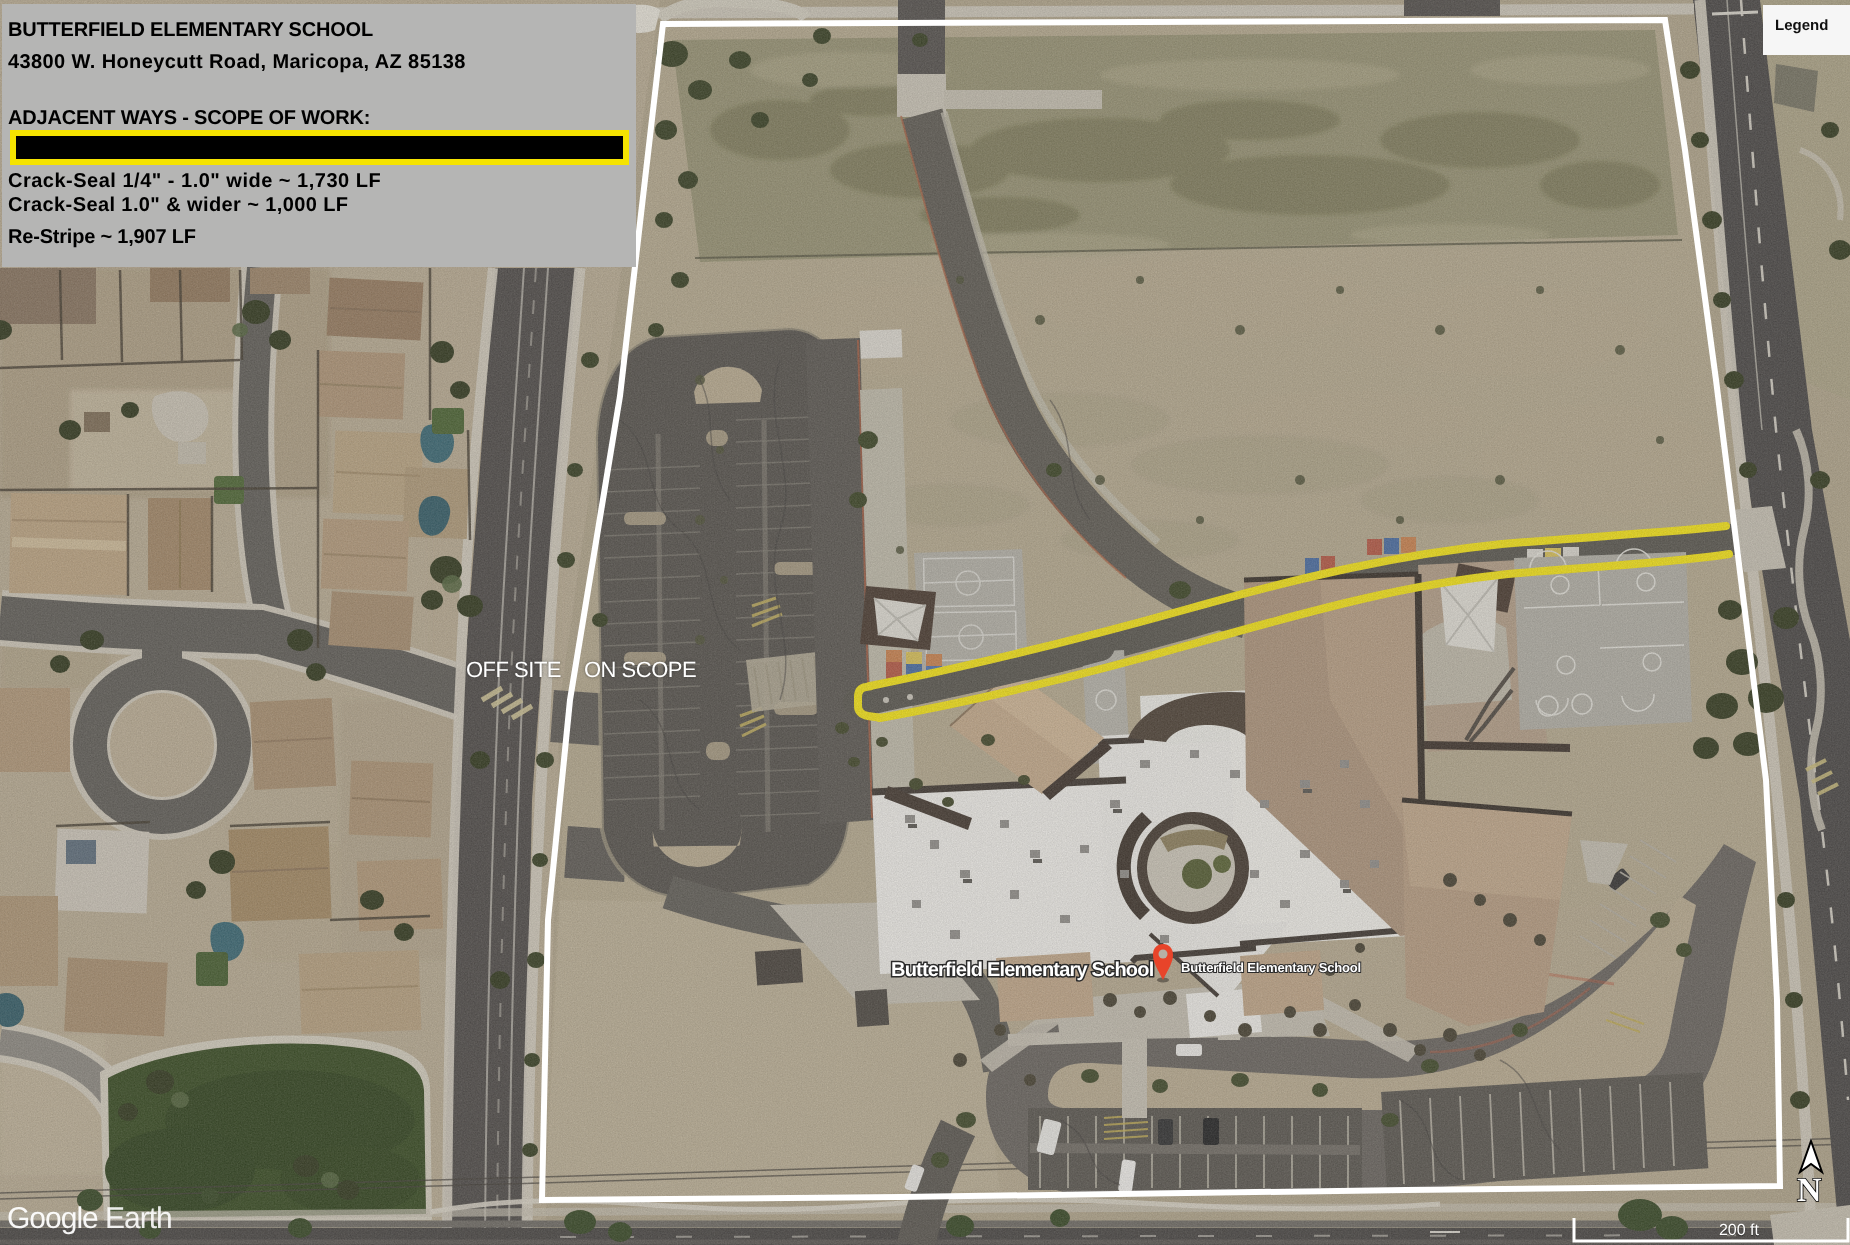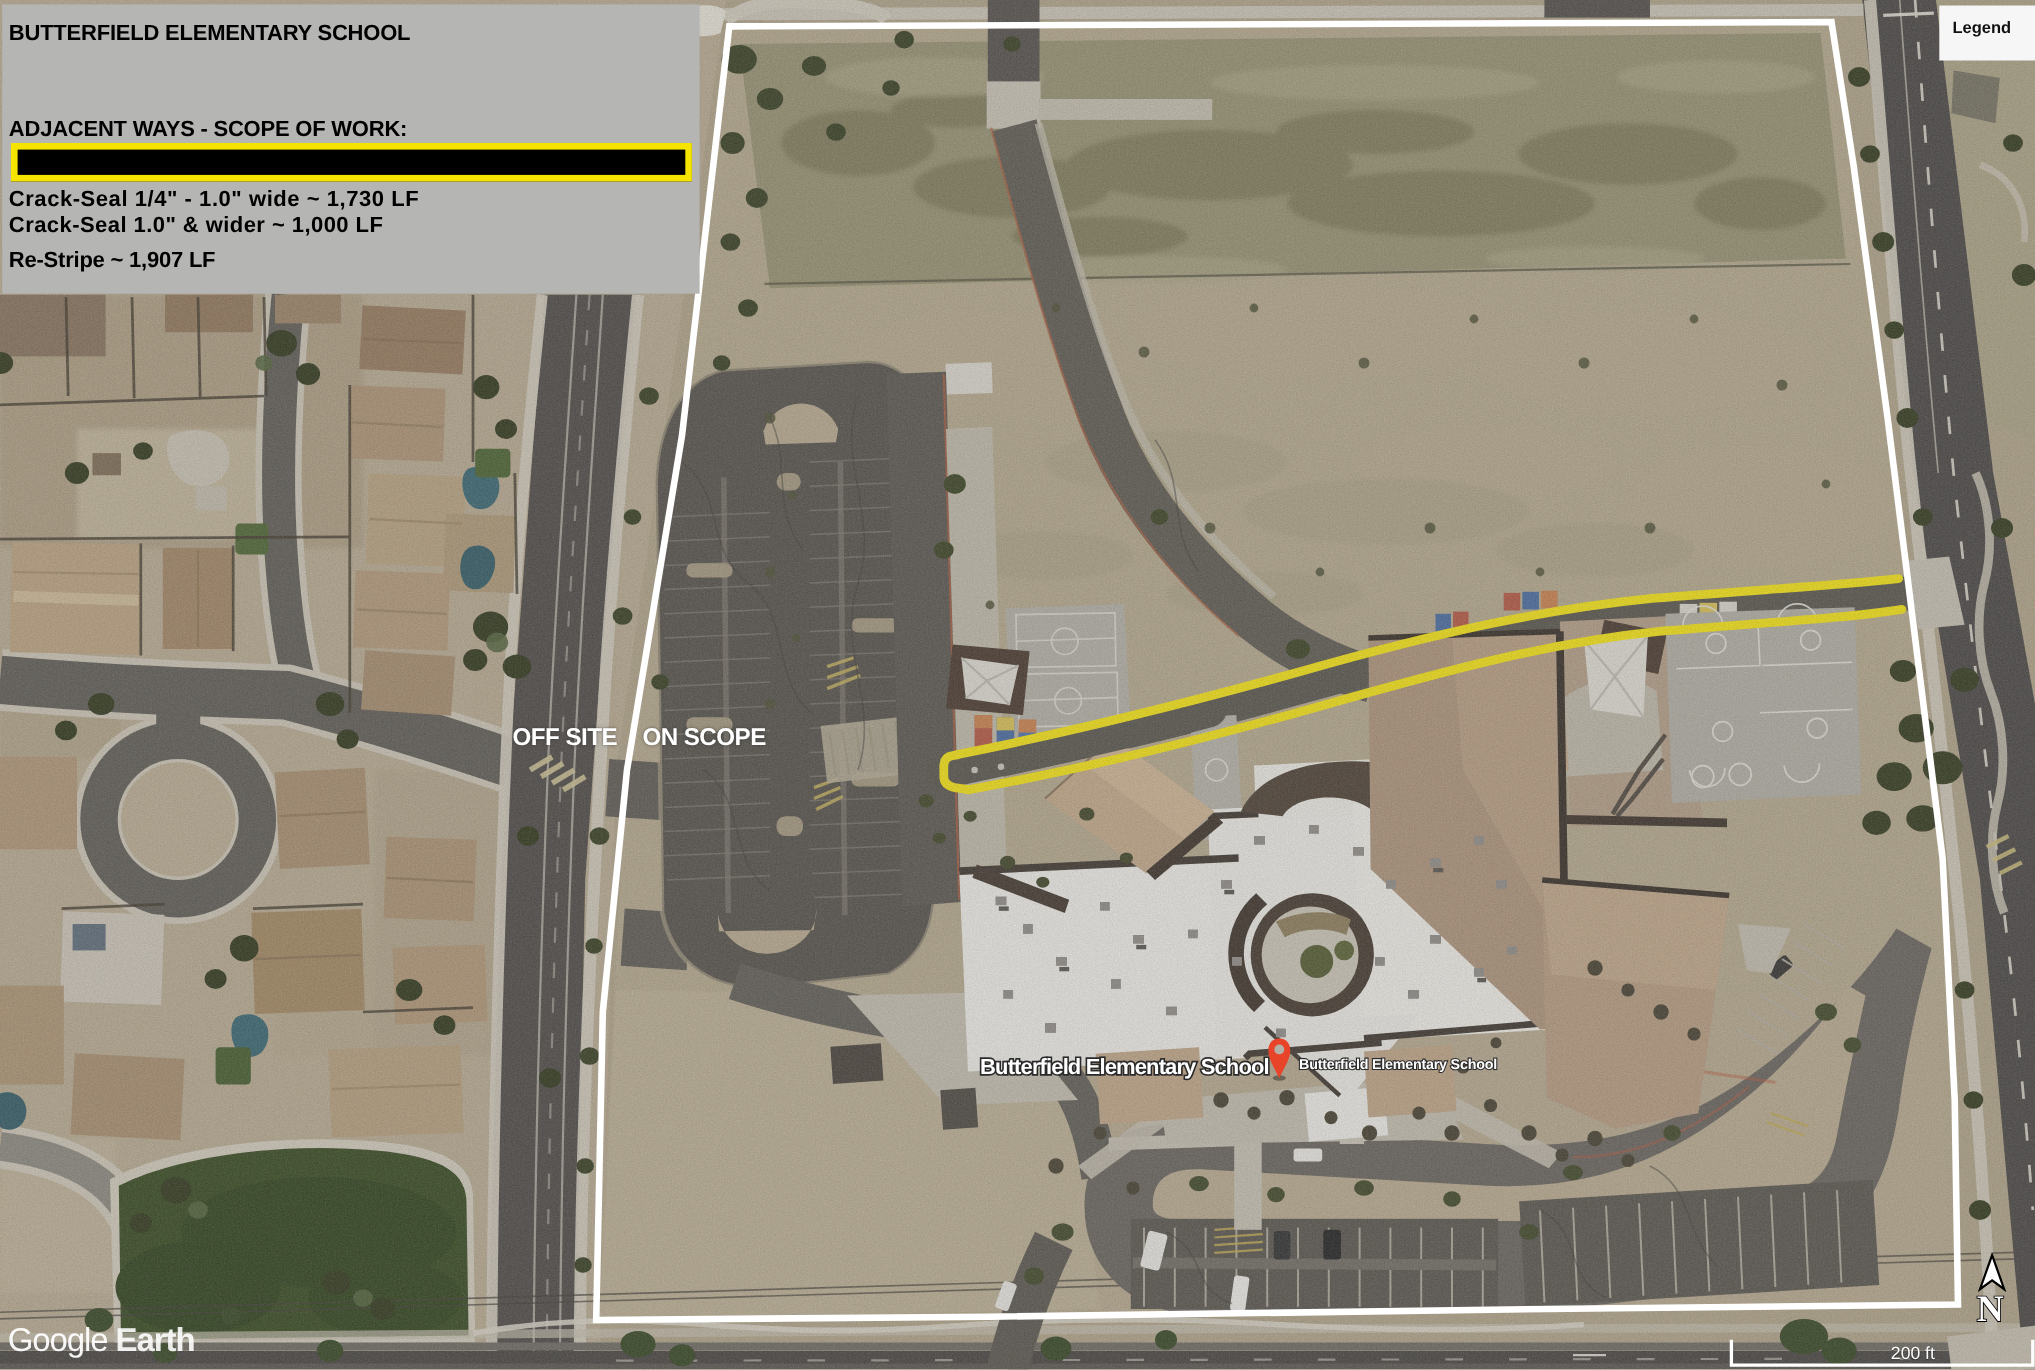--- a/index.html
+++ b/index.html
@@ -4,23 +4,23 @@
 <style>
 html,body{margin:0;padding:0}
 *{-webkit-font-smoothing:antialiased;text-rendering:geometricPrecision}
 #stage{position:relative;width:1850px;height:1245px;overflow:hidden;font-family:"Liberation Sans",sans-serif;background:#b7a98f}
 #stage svg.map{position:absolute;left:0;top:0}
 .infobox{position:absolute;left:2px;top:4px;width:634px;height:263px;background:#b5b5b4;color:#000;font-weight:bold}
 .infobox .ln{position:absolute;left:6px;white-space:nowrap;font-size:20px;letter-spacing:-0.2px;line-height:22px}
 .scopebar{position:absolute;left:8px;top:126px;width:607px;height:23px;background:#000;border:6px solid #f5e300}
 .legendbox{position:absolute;left:1763px;top:5px;width:105px;height:50px;background:#f6f6f6;color:#111;font-size:15px;font-weight:bold}
 .legendbox span{position:absolute;left:12px;top:12px}
-.sitelbl{position:absolute;color:#fff;font-weight:bold;font-size:22px;letter-spacing:-0.5px;white-space:nowrap;text-shadow:0 0 3px rgba(40,40,40,.6)}
+.sitelbl{position:absolute;color:#fff;font-weight:normal;font-size:22px;letter-spacing:-0.5px;white-space:nowrap;text-shadow:0 0 3px rgba(40,40,40,.6)}
 .gearth{position:absolute;left:7px;top:1202px;color:rgba(255,255,255,.94);font-size:30px;letter-spacing:-1px;white-space:nowrap}
-.gearth .e{font-weight:bold;opacity:.95}
+.gearth .e{font-weight:normal;opacity:.95}
 .scaletext{position:absolute;left:1663px;top:1222px;width:96px;text-align:right;color:#fff;font-size:16px;text-shadow:0 1px 1px rgba(0,0,0,.55)}
 </style>
 </head>
 <body>
 <div id="stage">
 <svg class="map" width="1850" height="1245" viewBox="0 0 1850 1245">
 <defs>
 <filter id="noisedark" x="0" y="0" width="100%" height="100%">
           <feTurbulence type="fractalNoise" baseFrequency="0.8" numOctaves="2" seed="7"></feTurbulence>
           <feColorMatrix type="matrix" values="0 0 0 0 0  0 0 0 0 0  0 0 0 0 0  0.085 0.085 0.085 0 0"></feColorMatrix>
@@ -871,20 +871,21 @@
 </g>
 
 <g>
 <path d="M1574,1218 L1574,1241 L1848,1241 L1848,1218" stroke="#ffffff" stroke-width="3" fill="none"></path>
 </g>
 
 </svg>
 
 <div class="infobox">
 <div class="ln" style="top:15px">BUTTERFIELD ELEMENTARY SCHOOL</div>
+<div class="ln" style="top:47px;letter-spacing:0.4px">43800 W. Honeycutt Road, Maricopa, AZ 85138</div>
 <div class="ln" style="top:103px">ADJACENT WAYS - SCOPE OF WORK:</div>
 
 <div class="scopebar"></div>
 <div class="ln" style="top:166px;letter-spacing:0.5px">Crack-Seal 1/4" - 1.0" wide ~ 1,730 LF</div>
 <div class="ln" style="top:190px;letter-spacing:0.4px">Crack-Seal 1.0" &amp; wider ~ 1,000 LF</div>
 <div class="ln" style="top:222px">Re-Stripe ~ 1,907 LF</div>
 </div>
 
 <div class="legendbox">
       <span>Legend</span>

